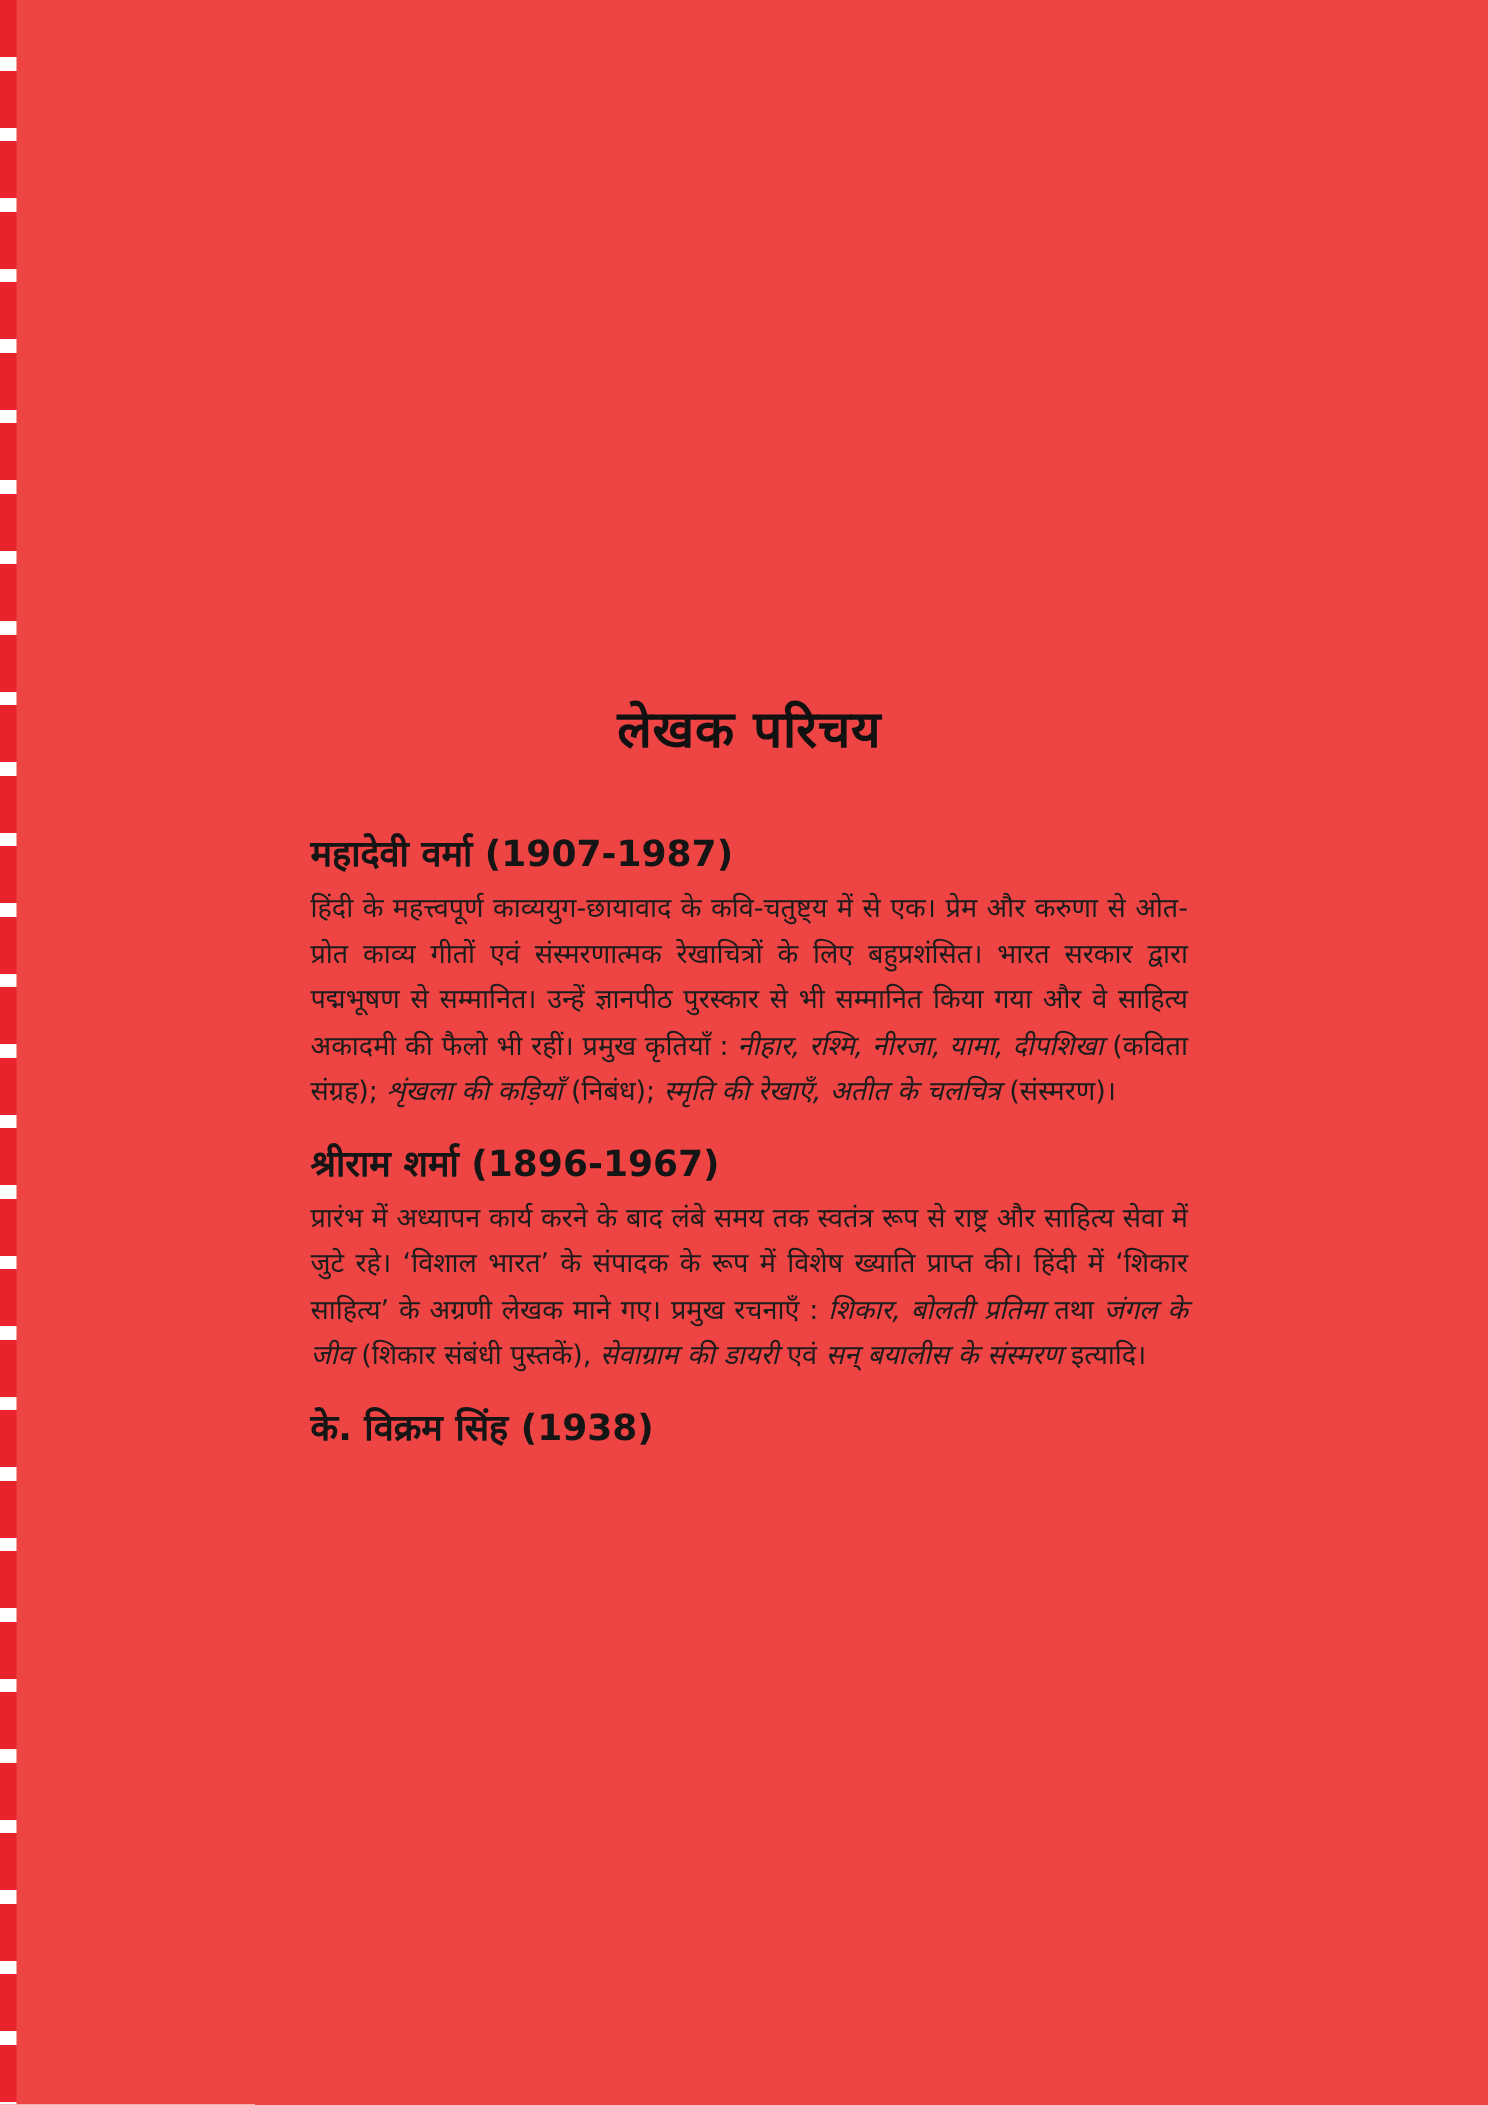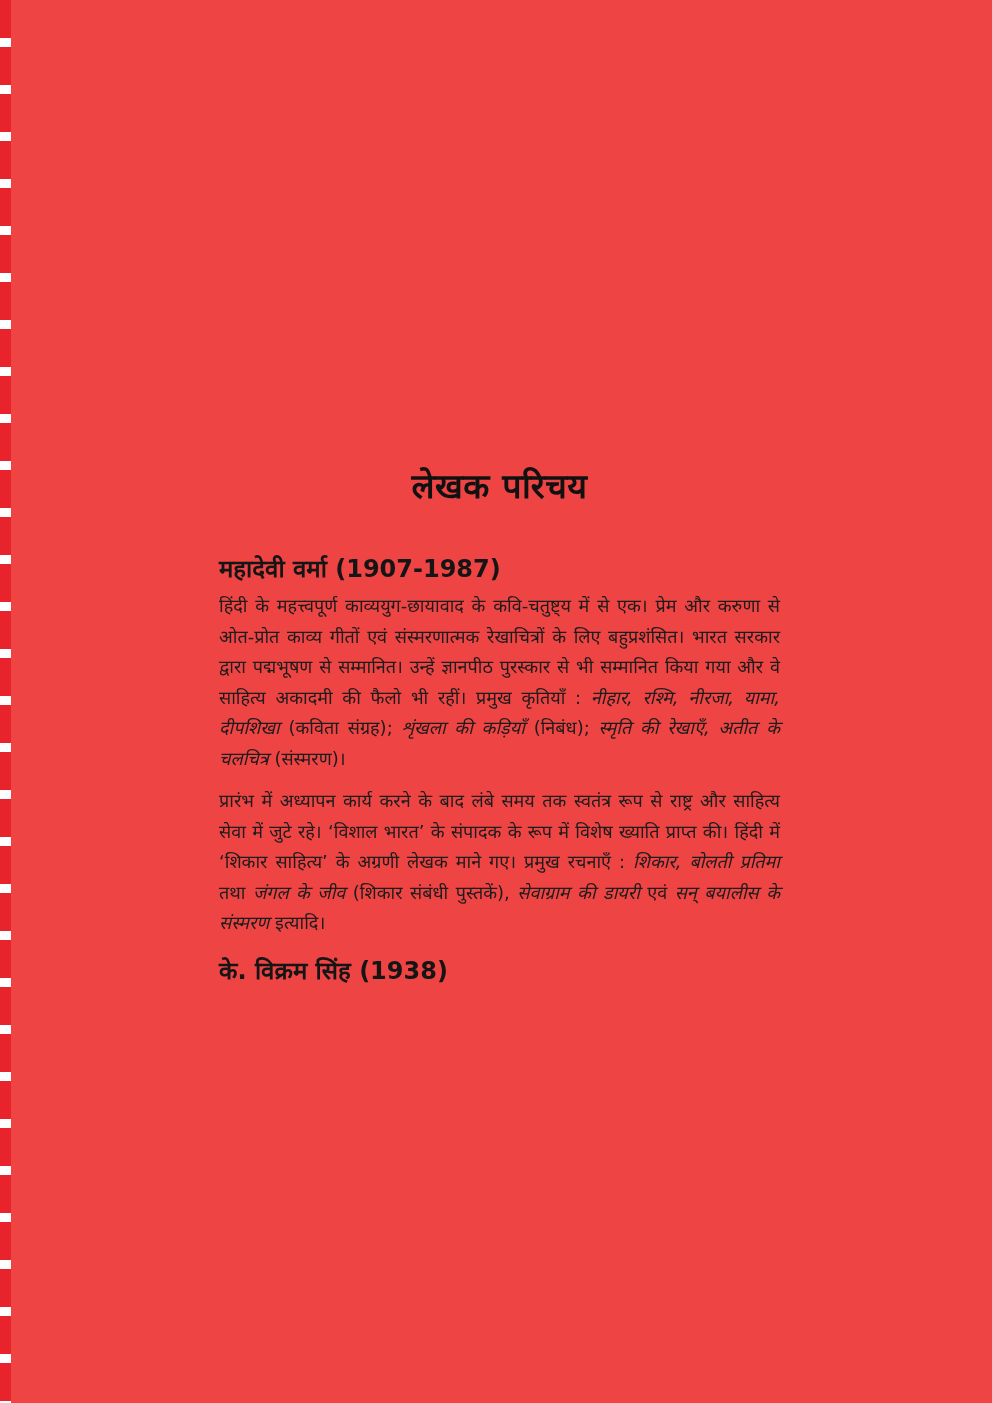--- a/index.html
+++ b/index.html
@@ -30,21 +30,21 @@
     width: 585px;
   }
   .doc-title {
     margin: 0 0 46px 0;
     text-align: center;
     font-size: 34px;
     font-weight: bold;
     color: #111111;
     letter-spacing: 0.5px;
   }
-  .author-section { margin: 12px; }
+  .author-section { margin: 0; }
   .author-heading {
     margin: 17px 0 7px 0;
     font-size: 24px;
     font-weight: bold;
     color: #151515;
     line-height: 30px;
   }
   .author-section:first-of-type .author-heading { margin-top: 0; }
   .author-paragraph {
     margin: 0;
@@ -62,20 +62,21 @@
 <div class="page">
   <div class="bleed-bar" style="background: repeating-linear-gradient(rgb(232, 35, 43) 0px, rgb(232, 35, 43) 38px, rgb(255, 255, 255) 38px, rgb(255, 255, 255) 47px);"></div>
   <main class="column">
     <h1 class="doc-title">लेखक परिचय</h1>
     <div id="sections">
         <section class="author-section">
           <h2 class="author-heading">महादेवी वर्मा (1907-1987)</h2>
           <p class="author-paragraph"><span class="seg-normal">हिंदी के महत्त्वपूर्ण काव्ययुग-छायावाद के कवि-चतुष्ट्य में से एक। प्रेम और करुणा से ओत-प्रोत काव्य गीतों एवं संस्मरणात्मक रेखाचित्रों के लिए बहुप्रशंसित। भारत सरकार द्वारा पद्मभूषण से सम्मानित। उन्हें ज्ञानपीठ पुरस्कार से भी सम्मानित किया गया और वे साहित्य अकादमी की फैलो भी रहीं। प्रमुख कृतियाँ : </span><span class="seg-italic">नीहार, रश्मि, नीरजा, यामा, दीपशिखा </span><span class="seg-normal">(कविता संग्रह); </span><span class="seg-italic">शृंखला की कड़ियाँ </span><span class="seg-normal">(निबंध); </span><span class="seg-italic">स्मृति की रेखाएँ, अतीत के चलचित्र </span><span class="seg-normal">(संस्मरण)।</span></p>
         </section>
         <section class="author-section">
+          <h2 class="author-heading">श्रीराम शर्मा (1896-1967)</h2>
           <p class="author-paragraph"><span class="seg-normal">प्रारंभ में अध्यापन कार्य करने के बाद लंबे समय तक स्वतंत्र रूप से राष्ट्र और साहित्य सेवा में जुटे रहे। ‘विशाल भारत’ के संपादक के रूप में विशेष ख्याति प्राप्त की। हिंदी में ‘शिकार साहित्य’ के अग्रणी लेखक माने गए। प्रमुख रचनाएँ : </span><span class="seg-italic">शिकार, बोलती प्रतिमा </span><span class="seg-normal">तथा </span><span class="seg-italic">जंगल के जीव </span><span class="seg-normal">(शिकार संबंधी पुस्तकें), </span><span class="seg-italic">सेवाग्राम की डायरी </span><span class="seg-normal">एवं </span><span class="seg-italic">सन् बयालीस के संस्मरण </span><span class="seg-normal">इत्यादि।</span></p>
         </section>
         <section class="author-section">
           <h2 class="author-heading">के. विक्रम सिंह (1938)</h2>
         </section>
       </div>
   </main>
 </div>
 
 </body></html>

